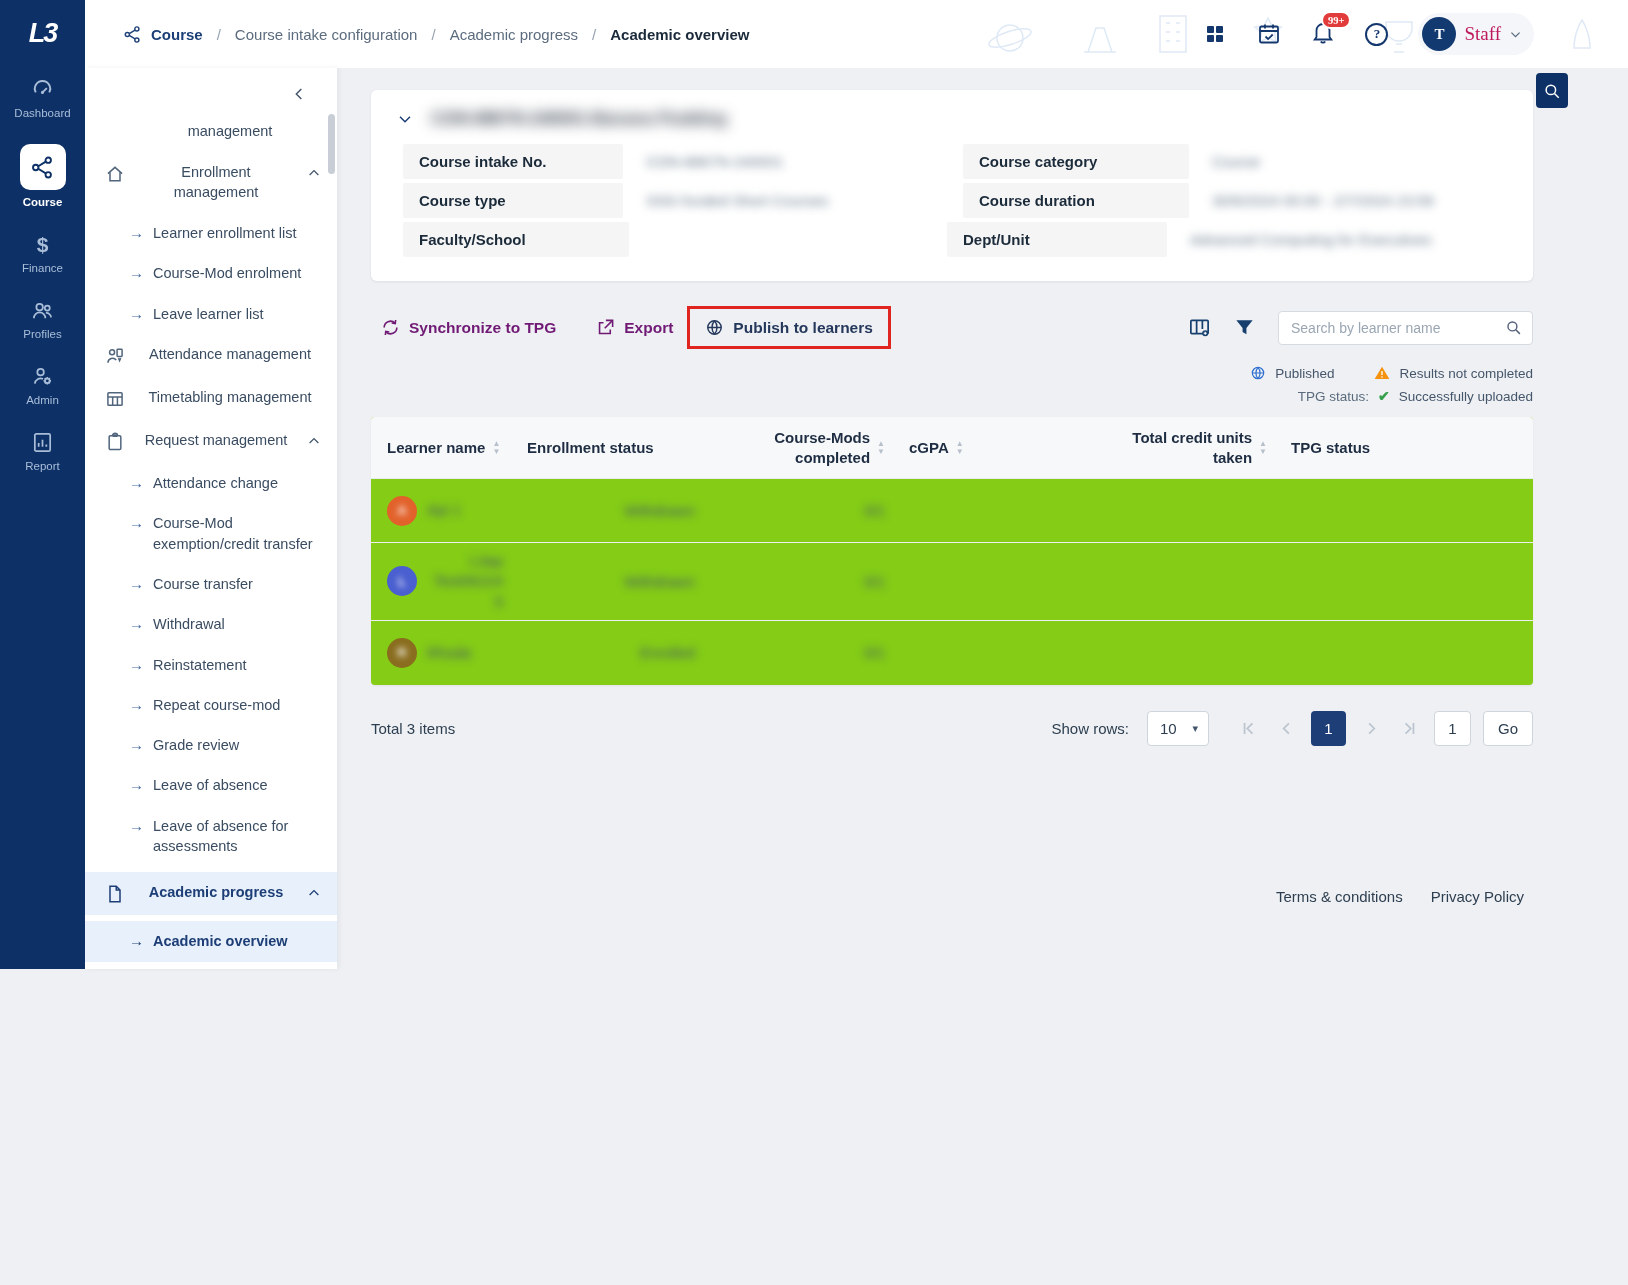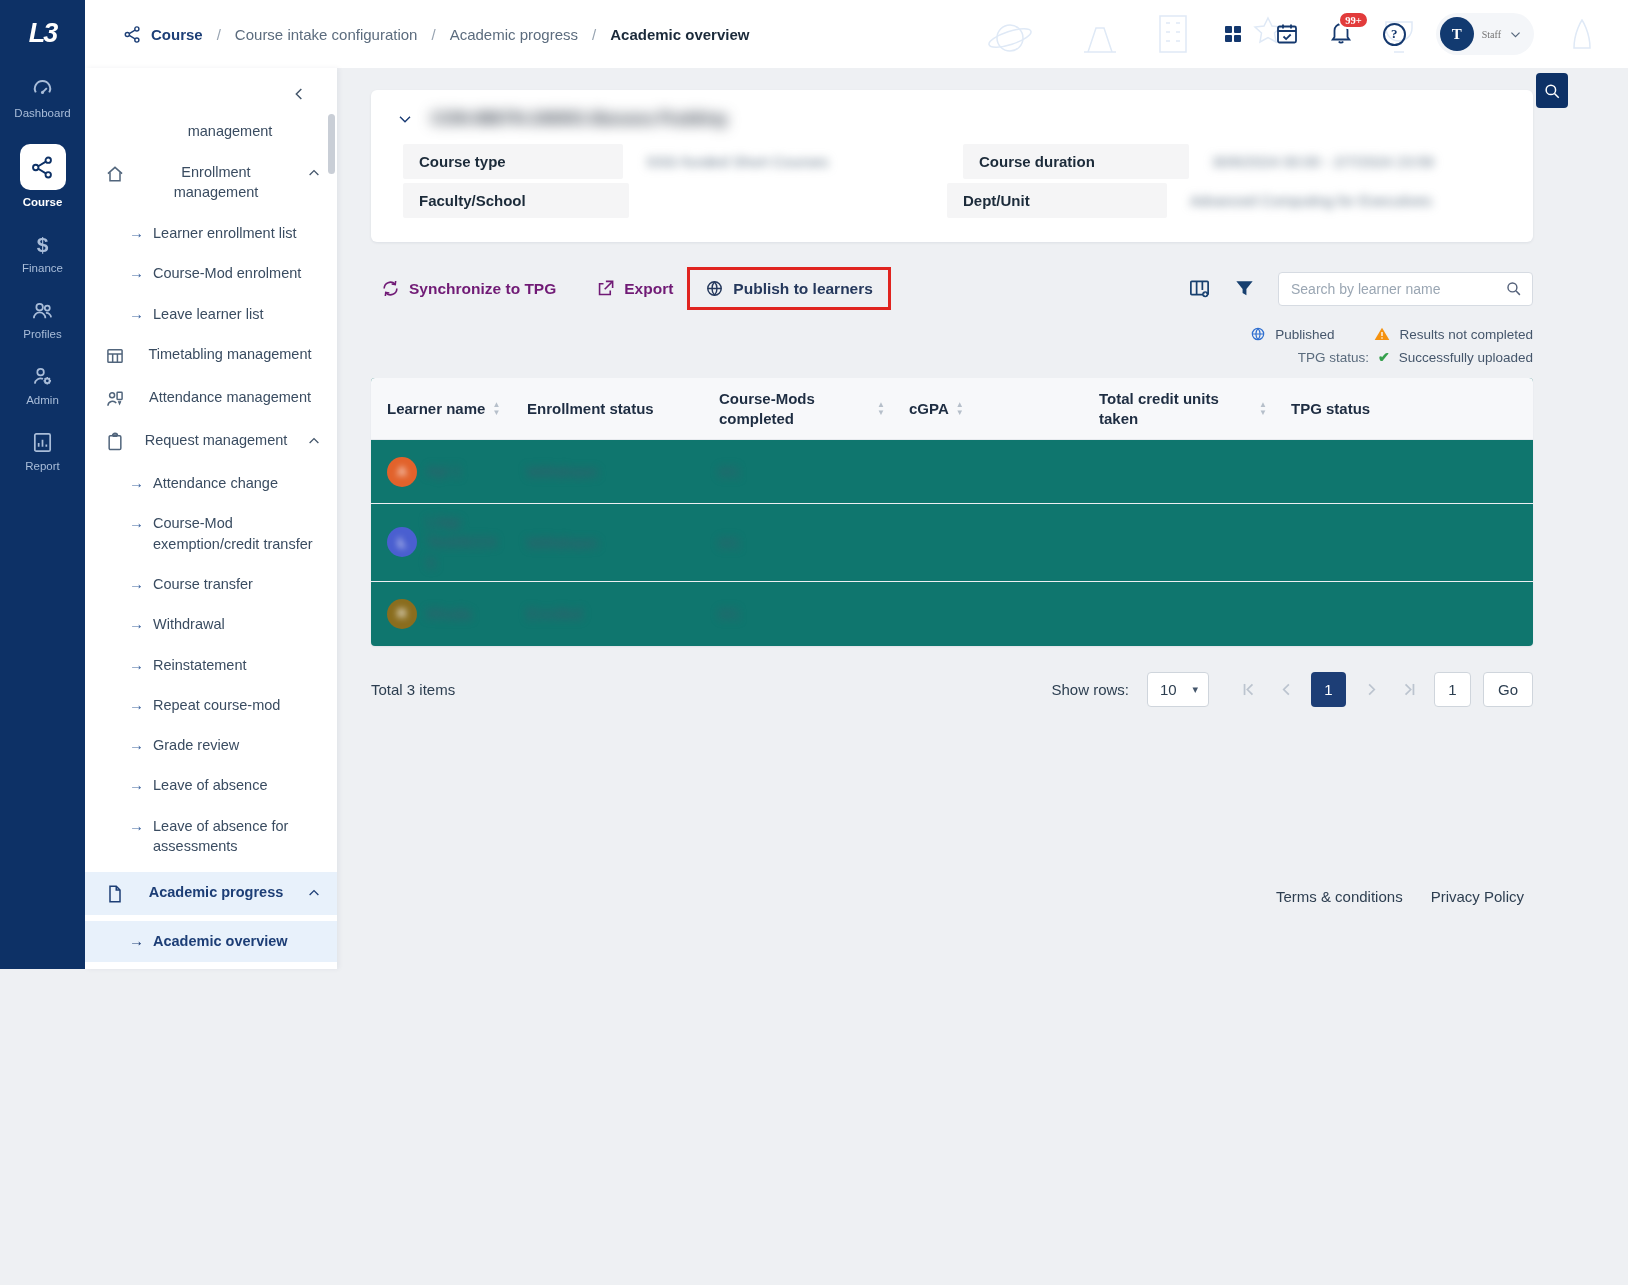--- a/index.html
+++ b/index.html
@@ -28,21 +28,21 @@
   .crumb-sep { color:#97a3b1; }
   .crumb { cursor:pointer; }
   .crumb-last { color:#1b2a3a; font-weight:700; }
   .top-actions { margin-left:auto; margin-right:94px; display:flex; align-items:center; gap:30px; color:#14386e; position:relative; z-index:2;font-family:Liberation Serif, serif; }
   .tico { width:24px; height:24px; cursor:pointer; }
   .bell-wrap { position:relative; cursor:pointer; }
   .badge { position:absolute; top:-9px; right:-16px; background:#e23b3b; color:#fff; font-size:10.5px; font-weight:700; border-radius:10px; padding:1.5px 5px; border:2px solid #fff; }
   .qicon { width:23px; height:23px; border:2px solid #14386e; border-radius:50%; display:flex; align-items:center; justify-content:center; font-size:13px; font-weight:700; cursor:pointer; }
   .user-chip { display:flex; align-items:center; gap:8px; background:#f4f6f9; border-radius:22px; padding:4px 12px 4px 4px; cursor:pointer; }
   .avatar-t { width:34px; height:34px; border-radius:50%; background:#123a70; color:#fff; display:flex; align-items:center; justify-content:center; font-size:15px; font-weight:700; }
-  .user-label { font-size:10px; color:#737373; }
+  .user-label { font-size:19px; color:#be185d; }
   .chev-sm { width:13px; height:13px; color:#55677c; transform:rotate(90deg); }
 
   .content-row { flex:1; display:flex; min-height:0; }
 
   
   .sidenav { width:252px; background:#fff; position:relative; box-shadow:2px 0 5px rgba(16,36,66,.06); flex-shrink:0; overflow:hidden; z-index:3; }
   .collapse-row { height:52px; display:flex; align-items:center; justify-content:flex-end; padding-right:30px; }
   .chev-left { width:16px; height:16px; color:#44566b; transform:rotate(180deg); cursor:pointer; }
   .nav-list { font-size:14.5px; color:#3a4c61; }
   .navrow { cursor:pointer; }
@@ -96,21 +96,21 @@
   .search-field .ic { width:17px; height:17px; color:#536079; flex-shrink:0; }
 
   .legend { width:1162px; display:flex; flex-direction:column; align-items:flex-end; gap:7px; margin-top:16px; font-size:13.5px; color:#45566b; }
   .legend-line { display:flex; align-items:center; gap:9px; }
   .legend-gap { margin-left:22px; }
   .legend .ic { width:16px; height:16px; }
   .ic-globe-blue { color:#2f6fd0; }
   .check-glyph { color:#35a04d; font-size:14px; font-weight:700; }
   .tpg-label { color:#5a6b7d; }
 
-  .tbl { width:1162px; background:#0f766e; border-radius:4px; margin-top:13px; box-shadow:0 1px 2px rgba(16,36,66,.06); overflow:hidden; }
+  .tbl { width:1162px; background:#84cc16; border-radius:4px; margin-top:13px; box-shadow:0 1px 2px rgba(16,36,66,.06); overflow:hidden;text-align:right; }
   .thead, .tr { display:grid; grid-template-columns:140px 192px 190px 190px 192px 1fr; }
   .thead { background:#f7f8fa; border-bottom:1px solid #e7eaee; }
   .th { padding:11px 8px 11px 16px; font-size:15px; font-weight:700; color:#1e2d42; display:flex; align-items:center; gap:7px; min-height:60px; line-height:1.3; }
   .sort { display:flex; flex-direction:column; gap:0; font-size:8px; color:#b6bfca; line-height:.9; flex-shrink:0; }
   .tr { border-bottom:1px solid #edeff2; min-height:64px; align-items:center; }
   .tr:last-child { border-bottom:none; }
   .td { padding:8px 8px 8px 16px; font-size:15px; color:#42546a; }
   .learner-cell { display:flex; align-items:center; gap:10px; }
   .avatar-dot { width:30px; height:30px; border-radius:50%; flex-shrink:0; display:flex; align-items:center; justify-content:center; color:#fff; font-size:13px; font-weight:700; }
   .avatar-dot span { filter:blur(3px); }
@@ -420,29 +420,29 @@
           <div class="navrow sub">
             <span class="arr">→</span>
             <span class="slabel">Course-Mod enrolment</span>
           </div>
           <div class="navrow sub">
             <span class="arr">→</span>
             <span class="slabel">Leave learner list</span>
           </div>
           <div class="navrow group">
             <svg class="gicon">
-                <use href="#i-table"></use>
-              </svg>
-            <span class="glabel">Timetabling management</span>
+                <use href="#i-attend"></use>
+              </svg>
+            <span class="glabel">Attendance management</span>
           </div>
           <div class="navrow group">
             <svg class="gicon">
-                <use href="#i-attend"></use>
-              </svg>
-            <span class="glabel">Attendance management</span>
+                <use href="#i-table"></use>
+              </svg>
+            <span class="glabel">Timetabling management</span>
           </div>
           <div class="navrow group">
             <svg class="gicon">
                 <use href="#i-clip"></use>
               </svg>
             <span class="glabel">Request management</span>
             <svg class="chev-g">
                 <use href="#i-chev"></use>
               </svg>
           </div>
@@ -513,20 +513,34 @@
         </div>
 
         <section class="course-card">
           <div class="card-head">
             <svg class="chev-title">
                 <use href="#i-chev"></use>
               </svg>
             <span class="card-title">CON-8867N-240001-Banana Pudding</span>
           </div>
           <div class="fields">
+            <div class="frow">
+              <div class="fcell l">
+                <div class="flabel">Course intake No.</div>
+                <div class="fvalue">
+                    <span class="blur">CON-8867N-240001</span>
+                  </div>
+              </div>
+              <div class="fcell r">
+                <div class="flabel">Course category</div>
+                <div class="fvalue">
+                    <span class="blur">Course</span>
+                  </div>
+              </div>
+            </div>
             <div class="frow">
               <div class="fcell l">
                 <div class="flabel">Course type</div>
                 <div class="fvalue">
                     <span class="blur">SSG-funded Short Courses</span>
                   </div>
               </div>
               <div class="fcell r">
                 <div class="flabel">Course duration</div>
                 <div class="fvalue">

